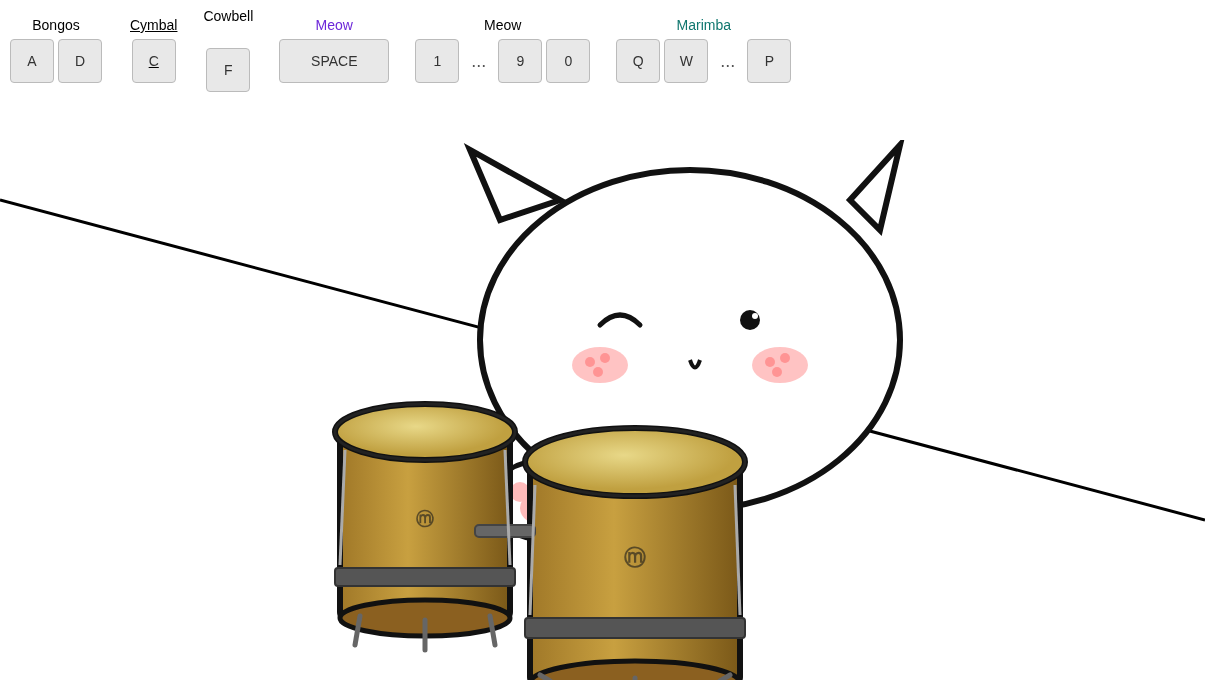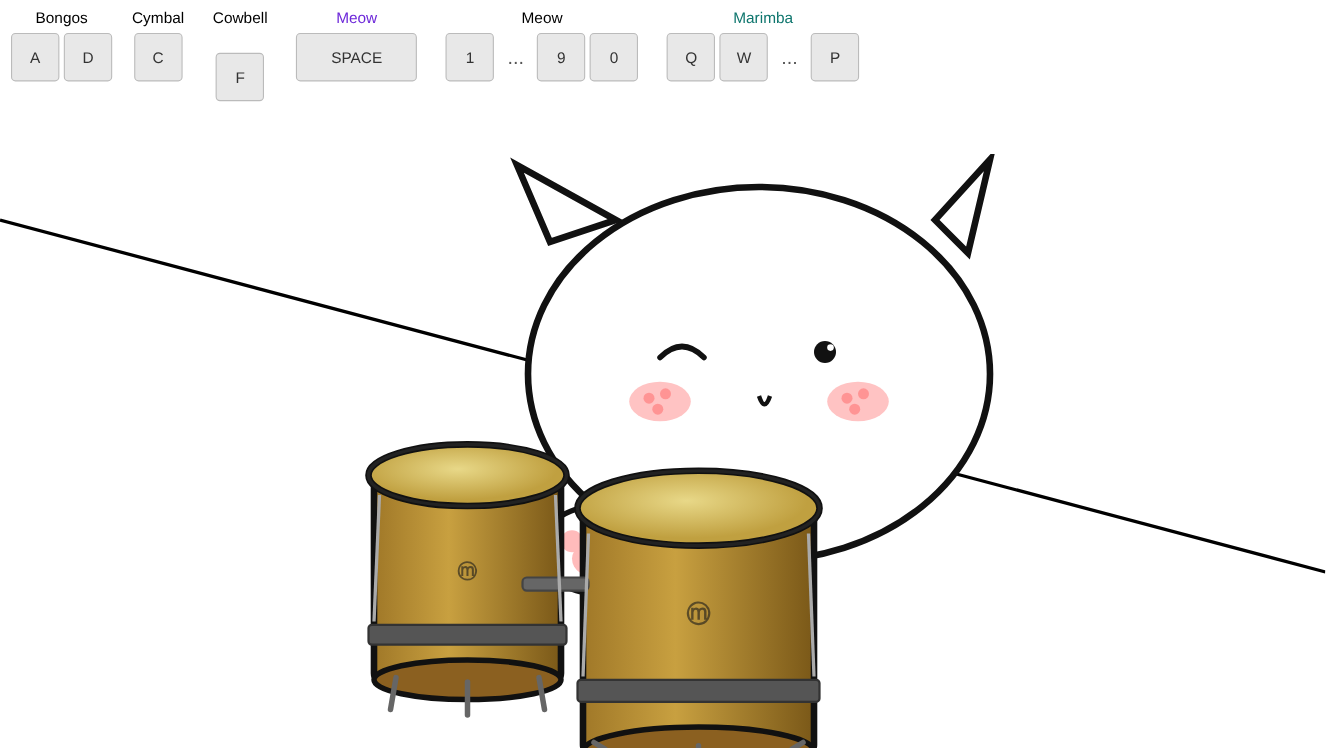--- a/index.html
+++ b/index.html
@@ -8,21 +8,21 @@
       height: 680px;
       background: #fff;
       font-family: Arial, sans-serif;
       overflow: hidden;
       position: relative;
     }
 
     
     .instrument-bar {
       display: flex;
-      align-items: flex-start;
+      align-items: center;
       padding: 8px 10px;
       gap: 0px;
       position: relative;
       z-index: 10;
     }
 
     .instrument-group {
       display: flex;
       flex-direction: column;
       align-items: center;
@@ -98,21 +98,21 @@
 <div class="instrument-bar">
 
   <div class="instrument-group">
     <span class="instrument-label">Bongos</span>
     <div class="keys-row">
       <div class="key">A</div>
       <div class="key">D</div>
     </div>
   </div>
 
-  <div class="instrument-group" style="margin-left:12px;">
+  <div class="instrument-group" style="margin-left:22px;text-decoration:underline;">
     <span class="instrument-label">Cymbal</span>
     <div class="keys-row">
       <div class="key">C</div>
     </div>
   </div>
 
   <div class="instrument-group" style="margin-left:20px;gap:18px;">
     <span class="instrument-label">Cowbell</span>
     <div class="keys-row">
       <div class="key">F</div>

